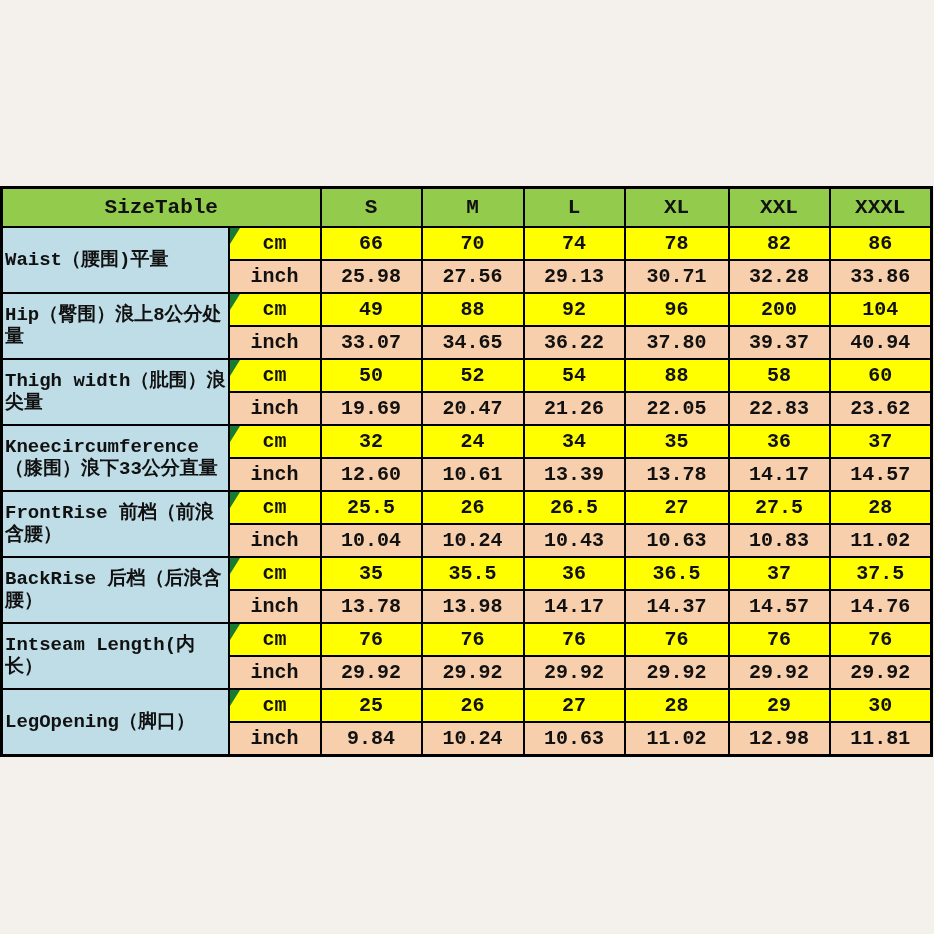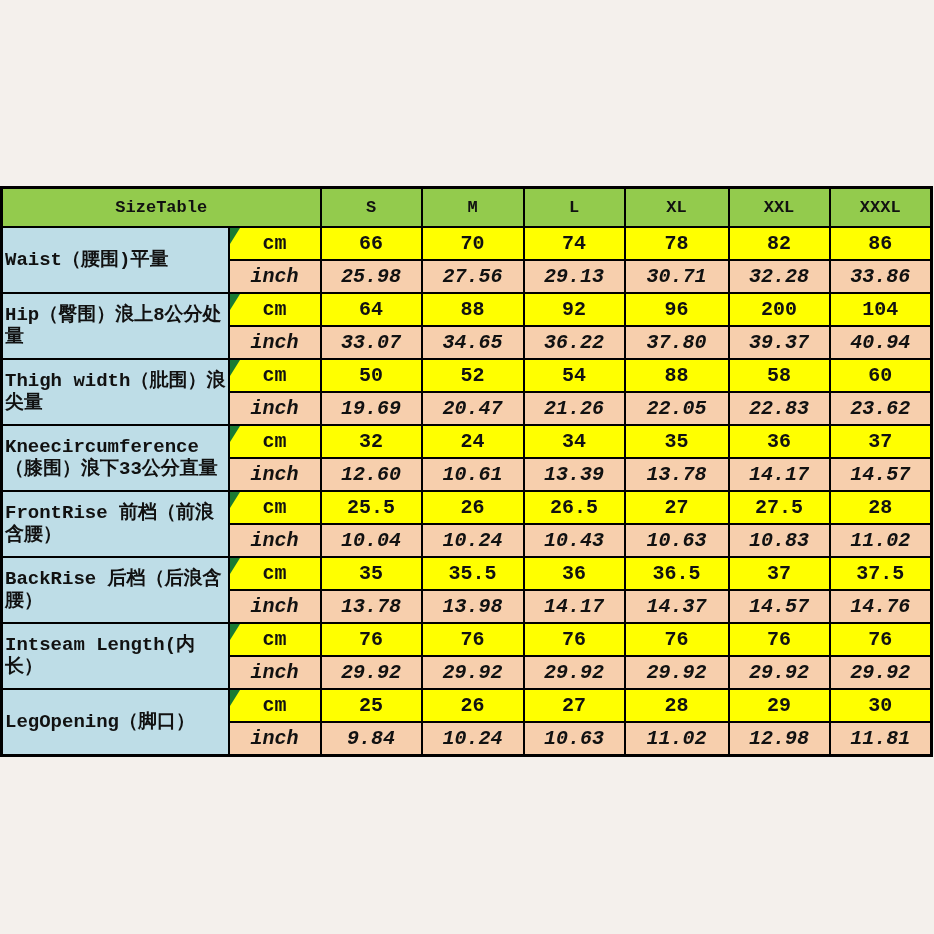--- a/index.html
+++ b/index.html
@@ -24,33 +24,33 @@
     border-collapse:collapse;table-layout:fixed;
     border:3px solid var(--border);
   }
   .size-table th,.size-table td{
     border:2px solid var(--border);
     padding:0;vertical-align:middle;
     overflow:hidden;
   }
   .size-table th{
     background:var(--green);
-    font-size:17px;font-weight:bold;
+    font-size:21px;font-weight:bold;
     height:37px;text-align:center;
   }
   tr.sub-row{height:33px;}
   td.label-cell{
     background:var(--blue);
     text-align:left;font-size:19px;line-height:22px;
     padding:4px 2px;
   }
   td.unit-cell{position:relative;text-align:center;font-size:20px;}
   td.value-cell{text-align:center;font-size:20px;}
   .cm-bg{background:var(--yellow);}
-  .inch-bg{background:var(--peach);font-style:italic;}
+  .inch-bg{background:var(--peach);}
   .corner{
     position:absolute;left:0;top:0;width:0;height:0;
     border-top:16px solid var(--marker);
     border-right:10px solid transparent;
   }
 </style>
 </head>
 <body>
 
 <table class="size-table">
@@ -91,21 +91,21 @@
         <td class="value-cell inch-bg">25.98</td>
         <td class="value-cell inch-bg">27.56</td>
         <td class="value-cell inch-bg">29.13</td>
         <td class="value-cell inch-bg">30.71</td>
         <td class="value-cell inch-bg">32.28</td>
         <td class="value-cell inch-bg">33.86</td>
       </tr>
       <tr class="sub-row">
         <td class="label-cell" rowspan="2">Hip（臀围）浪上8公分处量</td>
         <td class="unit-cell cm-bg"><span class="corner"></span><span>cm</span></td>
-        <td class="value-cell cm-bg">64</td>
+        <td class="value-cell cm-bg">49</td>
         <td class="value-cell cm-bg">88</td>
         <td class="value-cell cm-bg">92</td>
         <td class="value-cell cm-bg">96</td>
         <td class="value-cell cm-bg">200</td>
         <td class="value-cell cm-bg">104</td>
       </tr>
       <tr class="sub-row">
         <td class="unit-cell inch-bg"><span>inch</span></td>
         <td class="value-cell inch-bg">33.07</td>
         <td class="value-cell inch-bg">34.65</td>

